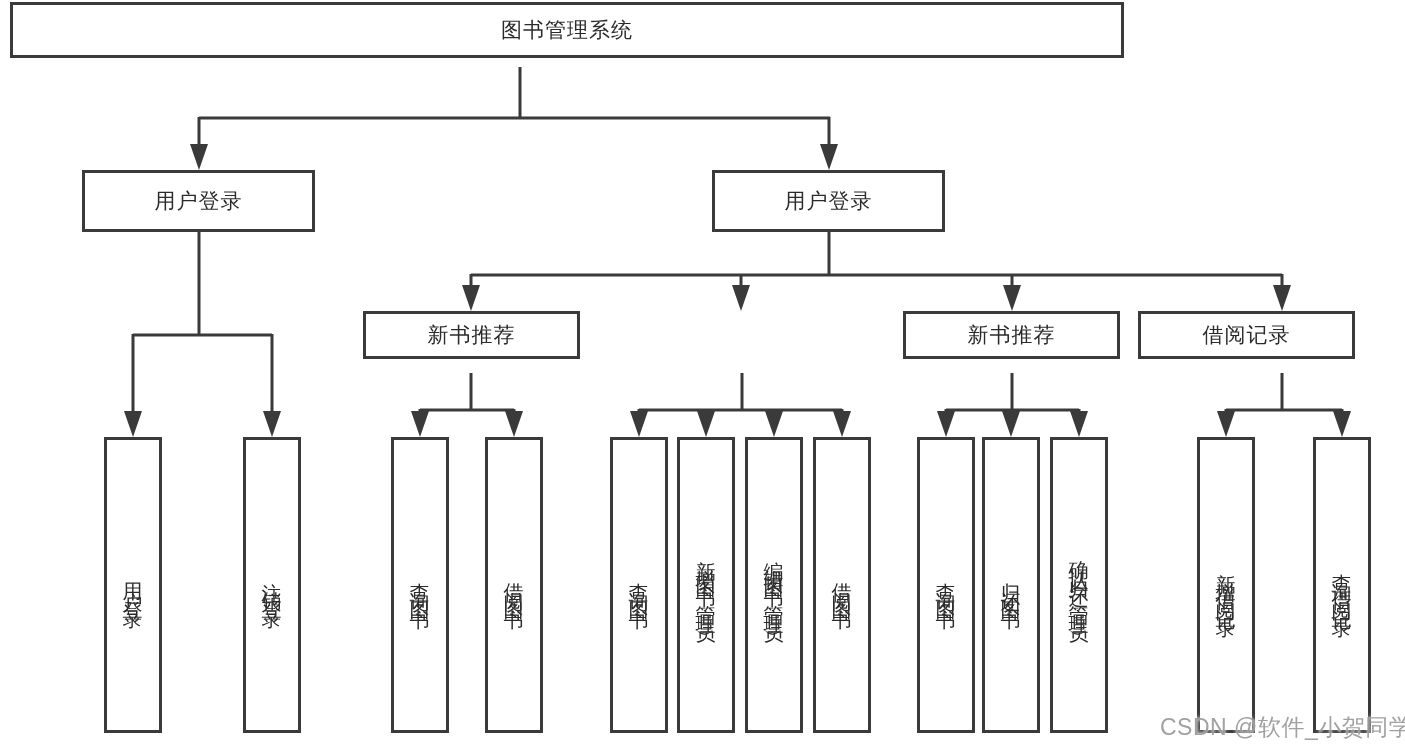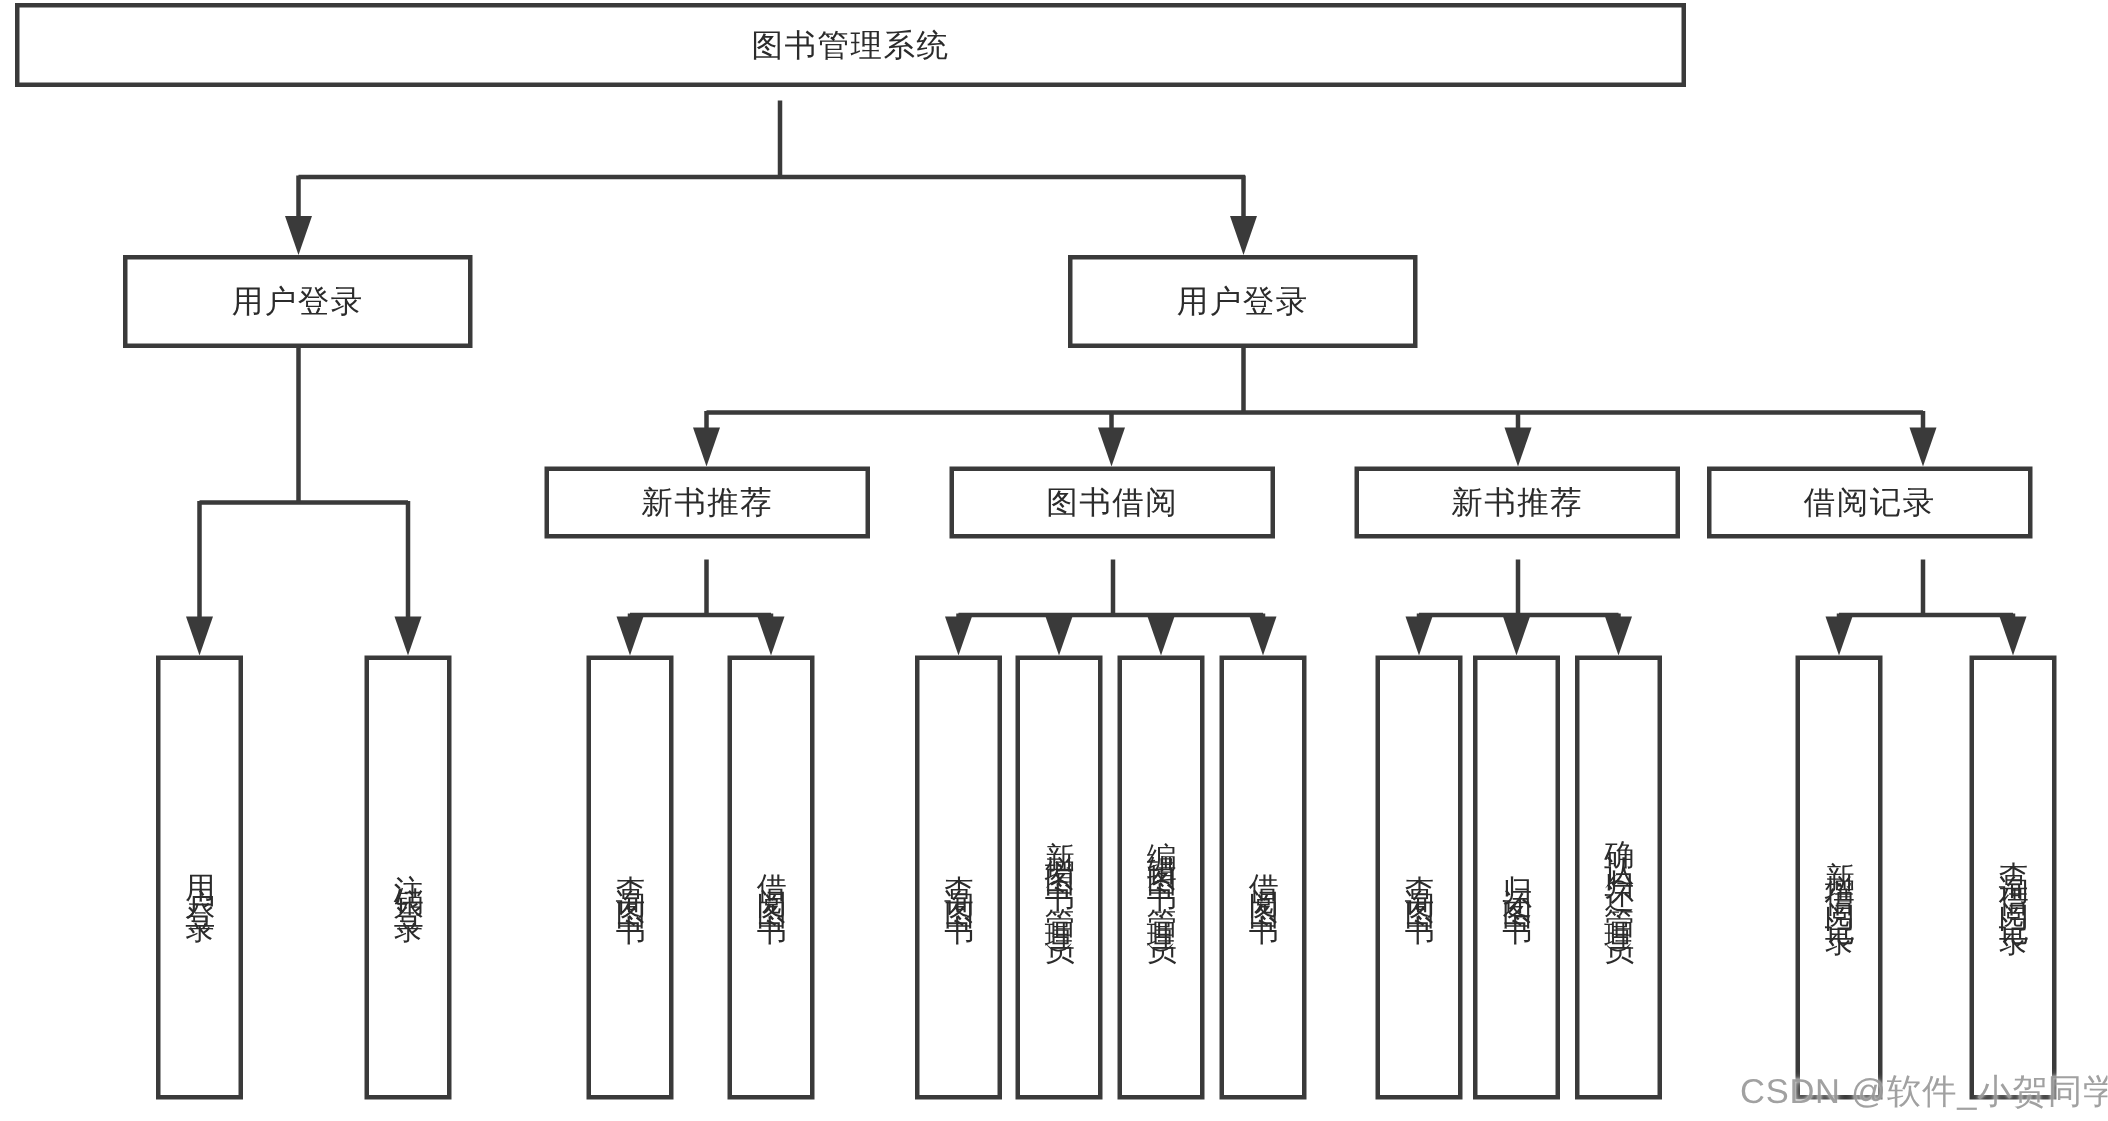--- a/index.html
+++ b/index.html
@@ -136,21 +136,20 @@
       <polygon points="1333,411 1351,411 1342,437"></polygon>
     </g>
   </svg>
 
   <div class="node root">图书管理系统</div>
 
   <div class="node lvl2a">用户登录</div>
   <div class="node lvl2b">用户登录</div>
 
   <div class="node lvl3 l3-1">新书推荐</div>
-  <div class="node lvl3 l3-2">图书借阅</div>
   <div class="node lvl3 l3-3">新书推荐</div>
   <div class="node lvl3 l3-4">借阅记录</div>
 
   <div class="leaf lf1">用户登录</div>
   <div class="leaf lf2">注销登录</div>
 
   <div class="leaf lf3">查询图书</div>
   <div class="leaf lf4">借阅图书</div>
 
   <div class="leaf lf5">查询图书</div>

